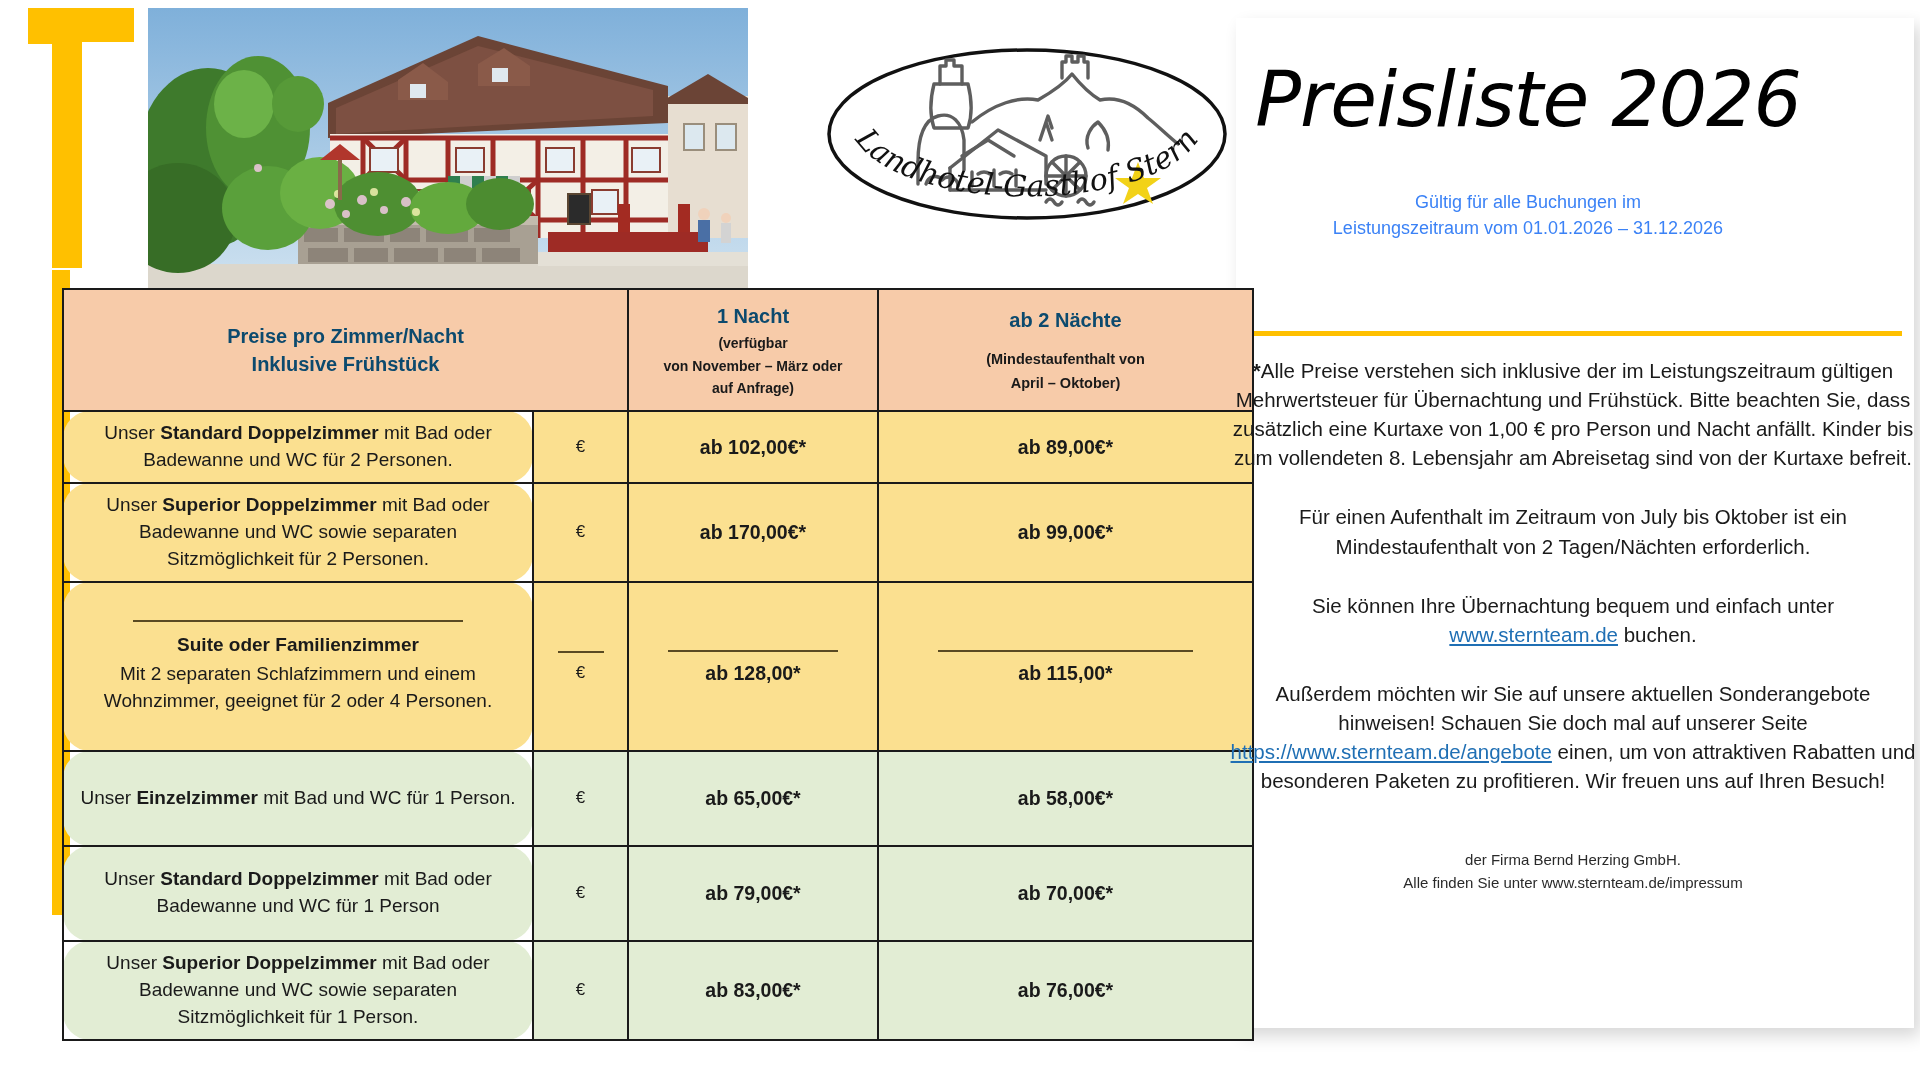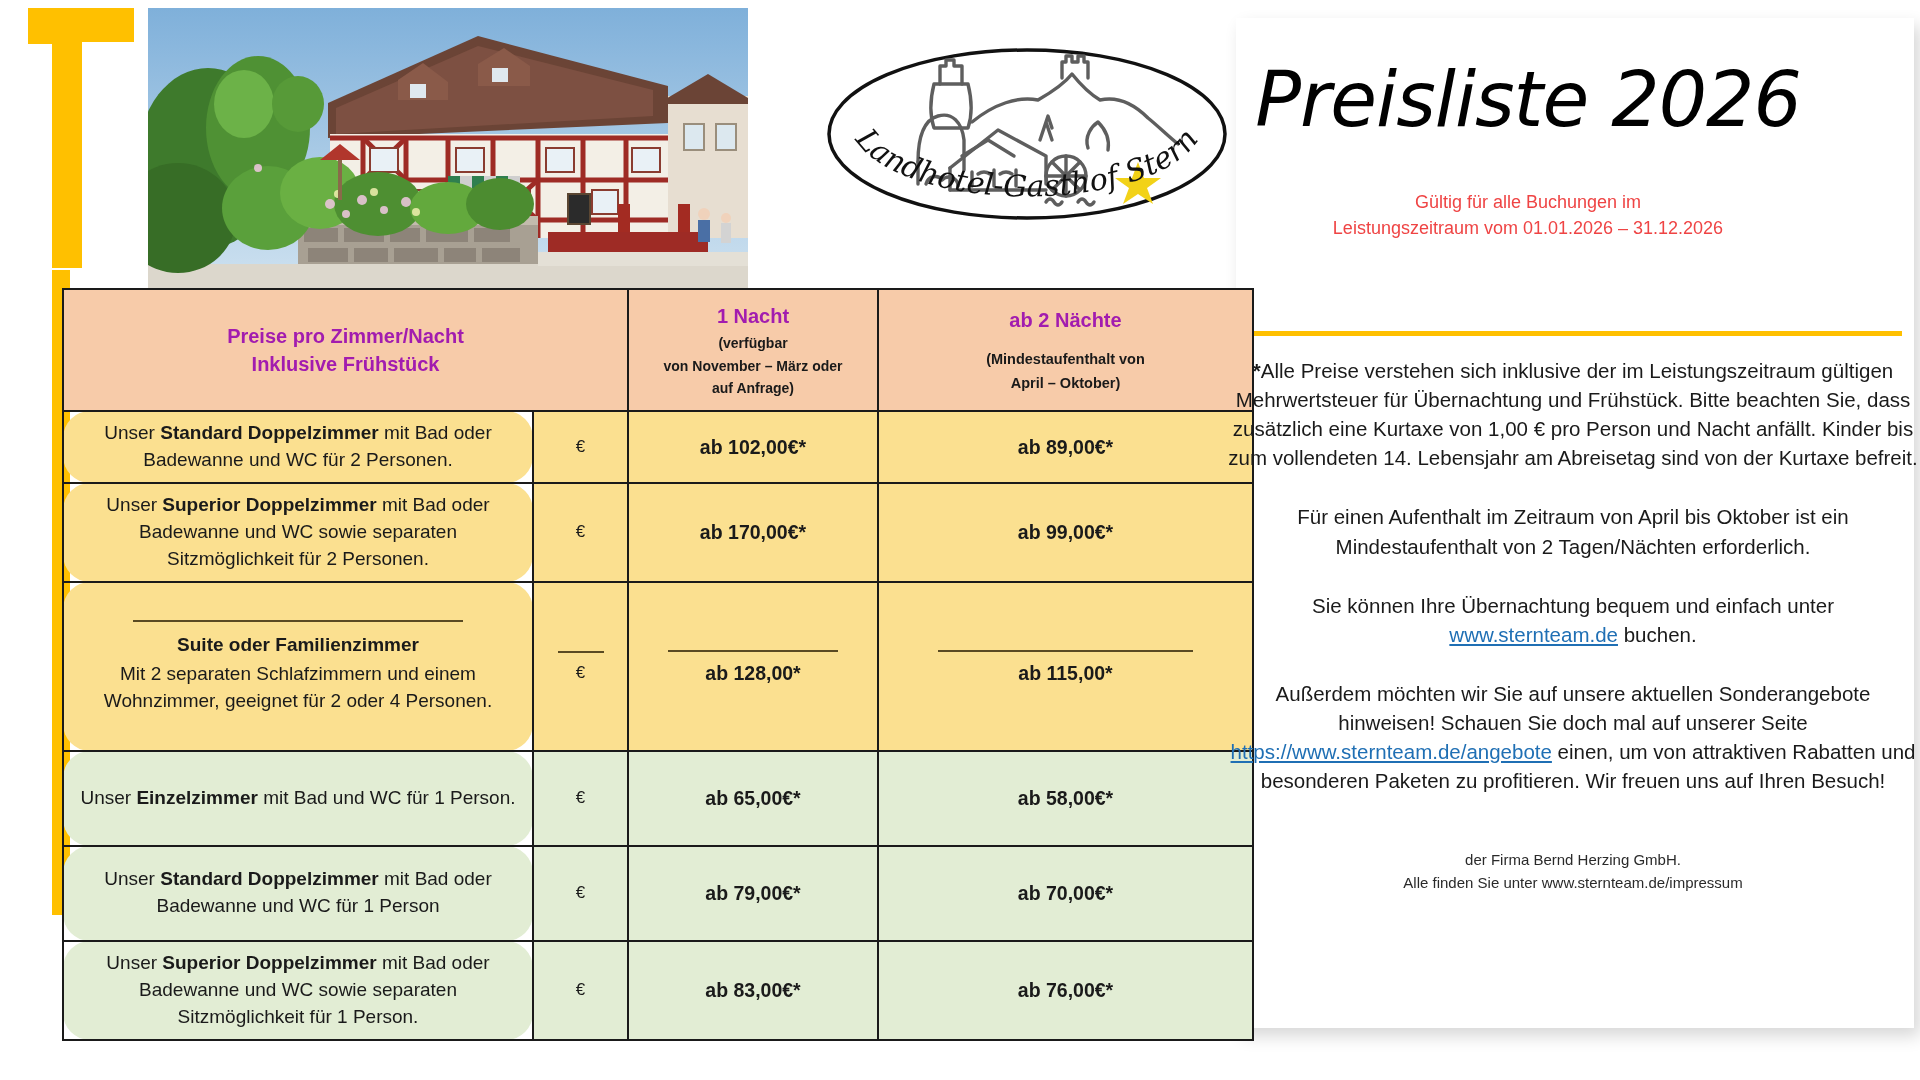--- a/index.html
+++ b/index.html
@@ -83,21 +83,21 @@
     font-size: 76px;
     line-height: 1.06;
     letter-spacing: -1px;
     color: #000000;
     white-space: nowrap;
   }
   .subtitle {
     margin-top: 48px;
     font-size: 18px;
     line-height: 1.45;
-    color: #ef4444;
+    color: #3b82f6;
   }
 
   
   .right-panel {
     position: absolute;
     left: 1228px; top: 356px;
     width: 690px;
     text-align: center;
     color: #1a1a1a;
   }
@@ -150,21 +150,21 @@
   col.c-two  { width: 375px; }
 
   thead td {
     background: #F7CBA9;
     text-align: center;
     height: 122px;
   }
   .th-main {
     font-size: 20px;
     font-weight: 700;
-    color: #a21caf;
+    color: #0c4a6e;
     line-height: 1.4;
   }
   .th-sub {
     font-size: 14px;
     font-weight: 700;
     color: #1a1a1a;
     line-height: 1.35;
     margin-top: 4px;
   }
   .th-sub-lg { font-size: 14.5px; }
@@ -494,24 +494,24 @@
         <td class="price">ab 83,00€*</td>
         <td class="price">ab 76,00€*</td>
       </tr>
 
     </tbody>
   </table>
 
   <div class="right-panel">
 
     <p>
-      <span class="lead-star">*</span><span>Alle Preise verstehen sich inklusive der im Leistungszeitraum gültigen Mehrwertsteuer für Übernachtung und Frühstück. Bitte beachten Sie, dass zusätzlich eine Kurtaxe von 1,00 € pro Person und Nacht anfällt. Kinder bis zum vollendeten 14. Lebensjahr am Abreisetag sind von der Kurtaxe befreit.</span>
+      <span class="lead-star">*</span><span>Alle Preise verstehen sich inklusive der im Leistungszeitraum gültigen Mehrwertsteuer für Übernachtung und Frühstück. Bitte beachten Sie, dass zusätzlich eine Kurtaxe von 1,00 € pro Person und Nacht anfällt. Kinder bis zum vollendeten 8. Lebensjahr am Abreisetag sind von der Kurtaxe befreit.</span>
     </p>
 
-    <p>Für einen Aufenthalt im Zeitraum von April bis Oktober ist ein Mindestaufenthalt von 2 Tagen/Nächten erforderlich.</p>
+    <p>Für einen Aufenthalt im Zeitraum von July bis Oktober ist ein Mindestaufenthalt von 2 Tagen/Nächten erforderlich.</p>
 
     <p>
       <span>Sie können Ihre Übernachtung bequem und einfach unter </span><a href="#">www.sternteam.de</a><span> buchen.</span>
     </p>
 
     <p>
       <span>Außerdem möchten wir Sie auf unsere aktuellen Sonderangebote hinweisen! Schauen Sie doch mal auf unserer Seite </span><a href="#">https://www.sternteam.de/angebote</a><span> einen, um von attraktiven Rabatten und besonderen Paketen zu profitieren. Wir freuen uns auf Ihren Besuch!</span>
     </p>
 
     <div class="fineprint">

